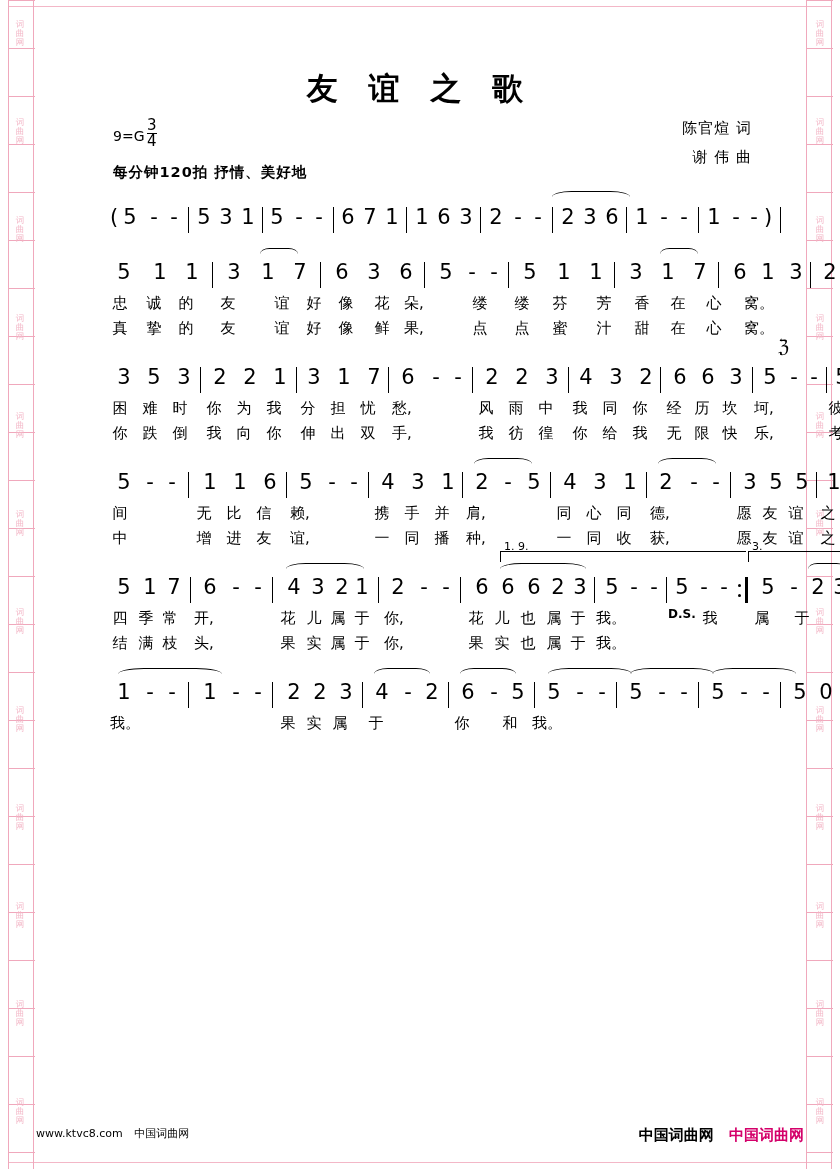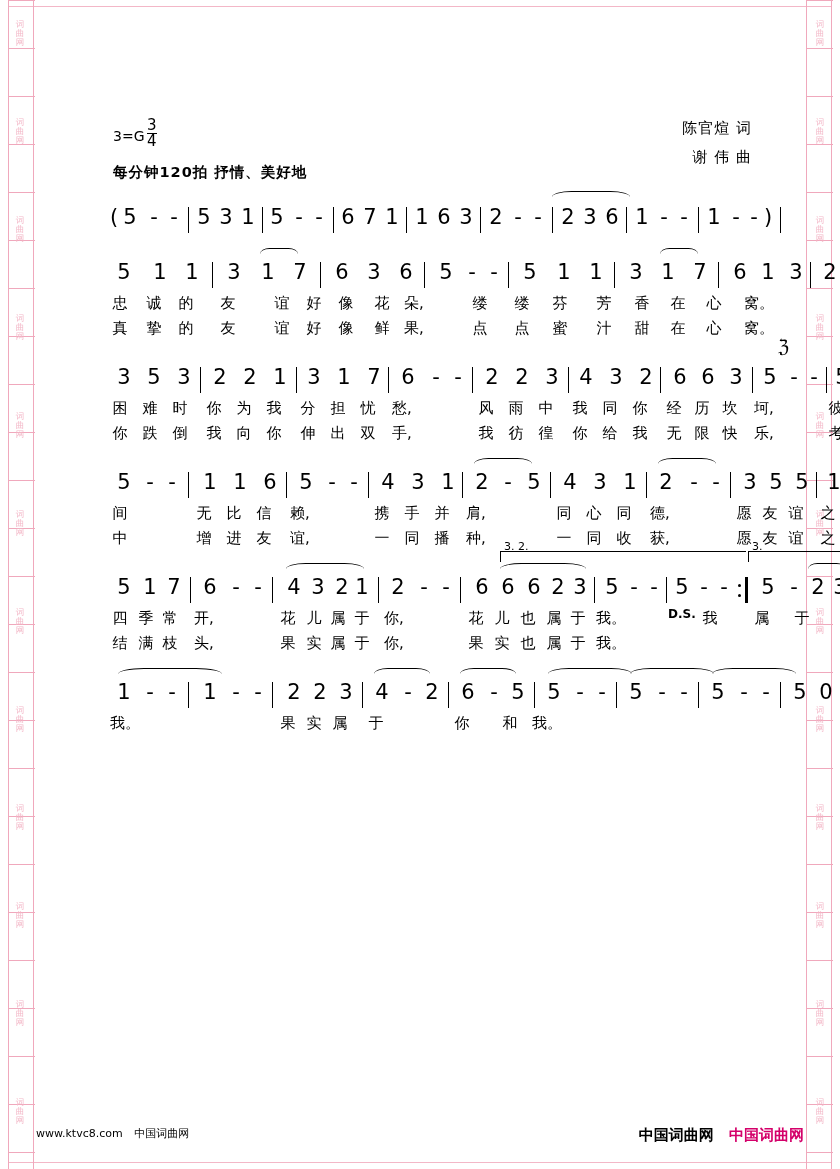--- a/index.html
+++ b/index.html
@@ -318,25 +318,26 @@
   <div class="wm" style="right:14px; top:314px;">词曲网</div>
   <div class="wm" style="right:14px; top:412px;">词曲网</div>
   <div class="wm" style="right:14px; top:510px;">词曲网</div>
   <div class="wm" style="right:14px; top:608px;">词曲网</div>
   <div class="wm" style="right:14px; top:706px;">词曲网</div>
   <div class="wm" style="right:14px; top:804px;">词曲网</div>
   <div class="wm" style="right:14px; top:902px;">词曲网</div>
   <div class="wm" style="right:14px; top:1000px;">词曲网</div>
   <div class="wm" style="right:14px; top:1098px;">词曲网</div>
 
+  <div class="title">友 谊 之 歌</div>
 
   <div class="credits lyric">陈官煊 词</div>
   <div class="credits music">谢  伟 曲</div>
 
-  <div class="keysig">3=G</div>
+  <div class="keysig">9=G</div>
   <div class="meter">
     <span class="num">3</span>
     <span class="den">4</span>
   </div>
   <div class="tempo">每分钟120拍  抒情、美好地</div>
 
   <div class="system" style="top:205px;">
     <div class="notes">
       <span class="n" style="left:0px;width:12px;">(</span>
       <span class="n" style="left:14px;width:16px;">5</span>
@@ -663,21 +664,21 @@
       <span class="barthick" style="left:637px;"></span>
       <span class="n" style="left:652px;width:16px;">5</span>
       <span class="n" style="left:678px;width:16px;">-</span>
       <span class="n" style="left:702px;width:16px;">2</span>
       <span class="n" style="left:724px;width:16px;">3</span>
       <span class="slur" style="left:178px; top:-12px; width:78px;"></span>
       <span class="slur" style="left:392px; top:-12px; width:86px;"></span>
       <span class="slur" style="left:700px; top:-12px; width:38px;"></span>
 
       <span class="volta" style="left:392px; top:-24px; width:245px;">
-        <span class="repeatbracket" style="top:-12px; left:3px;">3. 2.</span>
+        <span class="repeatbracket" style="top:-12px; left:3px;">1. 9.</span>
       </span>
       <span class="volta" style="left:640px; top:-24px; width:110px;">
         <span class="repeatbracket" style="top:-12px; left:3px;">3.</span>
       </span>
       <span class="mark" style="left:560px; top:32px;">D.S.</span>
     </div>
     <div class="lyr">
       <span class="w" style="left:2px;">四</span>
       <span class="w" style="left:28px;">季</span>
       <span class="w" style="left:52px;">常</span>

